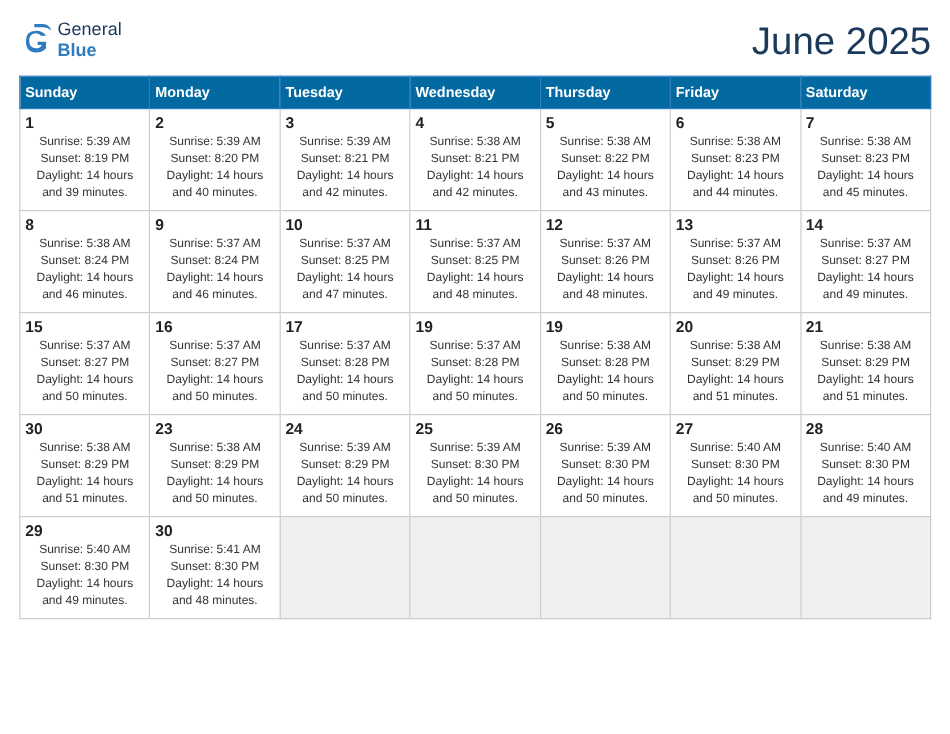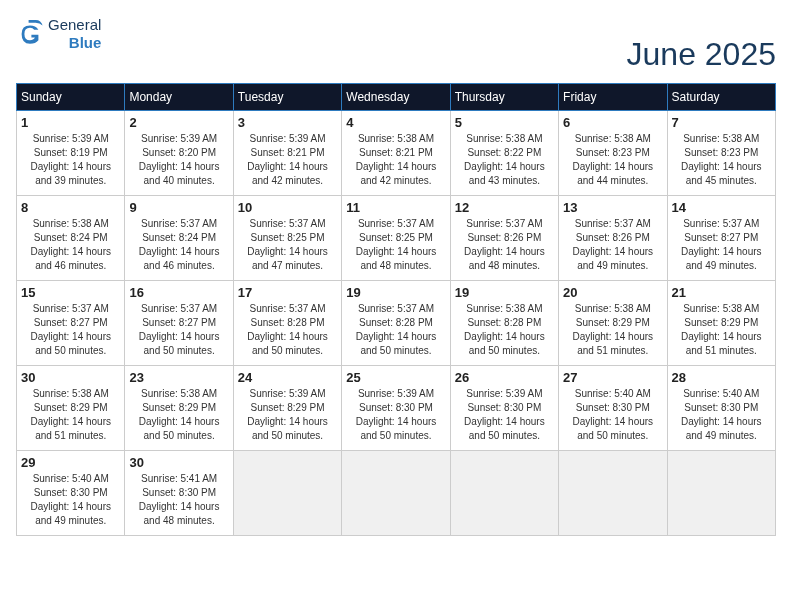--- a/index.html
+++ b/index.html
@@ -25,38 +25,37 @@
       width: 28px;
       height: 28px;
     }
     .title-area {
       text-align: right;
     }
     .month-title {
       font-size: 32px;
       color: #1a3a5c;
       font-weight: normal;
-      margin-top: 20px;
     }
     .location {
       font-size: 13px;
       color: #555;
     }
     .calendar {
       width: 100%;
       border-collapse: collapse;
       font-size: 10px;
     }
     .calendar th {
-      background: #0f172a;
+      background: #0369a1;
       color: #fff;
       padding: 6px 4px;
       text-align: left;
       font-size: 12px;
-      font-weight: normal;
+      font-weight: bold;
       border: 1px solid #2e7bbf;
     }
     .calendar td {
       border: 1px solid #ccc;
       vertical-align: top;
       padding: 4px 4px 4px 4px;
       width: calc(100% / 7);
       min-height: 80px;
       height: 80px;
       background: #fff;
@@ -89,21 +88,21 @@
 <div class="header">
   <div class="logo">
     <svg class="logo-icon" viewBox="0 0 40 40">
       <rect x="0" y="0" width="40" height="40" fill="none"></rect>
 
       <path d="M8 20 Q8 8 20 8 Q28 8 32 14 L26 14 Q24 11 20 11 Q12 11 12 20 Q12 29 20 29 Q25 29 27 25 L22 25 L22 21 L32 21 L32 29 Q28 34 20 34 Q8 34 8 20Z" fill="#2e7bbf"></path>
       <path d="M18 0 L28 0 Q36 0 38 8 Q34 4 28 4 L18 4Z" fill="#2e7bbf"></path>
     </svg>
     <div>
       <div style="font-size:15px;font-weight:normal;color:#1a3a5c;line-height:1.2;">General</div>
-      <div style="font-size:15px;font-weight:bold;color:#2e7bbf;line-height:1.2;text-align:right;">Blue</div>
+      <div style="font-size:15px;font-weight:bold;color:#2e7bbf;line-height:1.2;">Blue</div>
     </div>
   </div>
   <div class="title-area">
     <div class="month-title">June 2025</div>
   </div>
 </div>
 
 <table class="calendar">
   <thead>
     <tr id="weekday-header">

